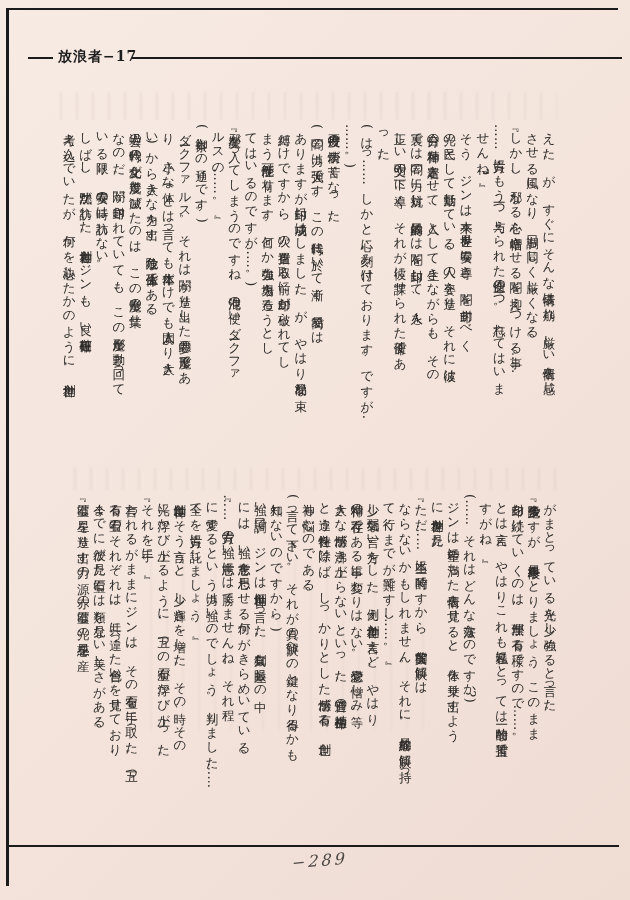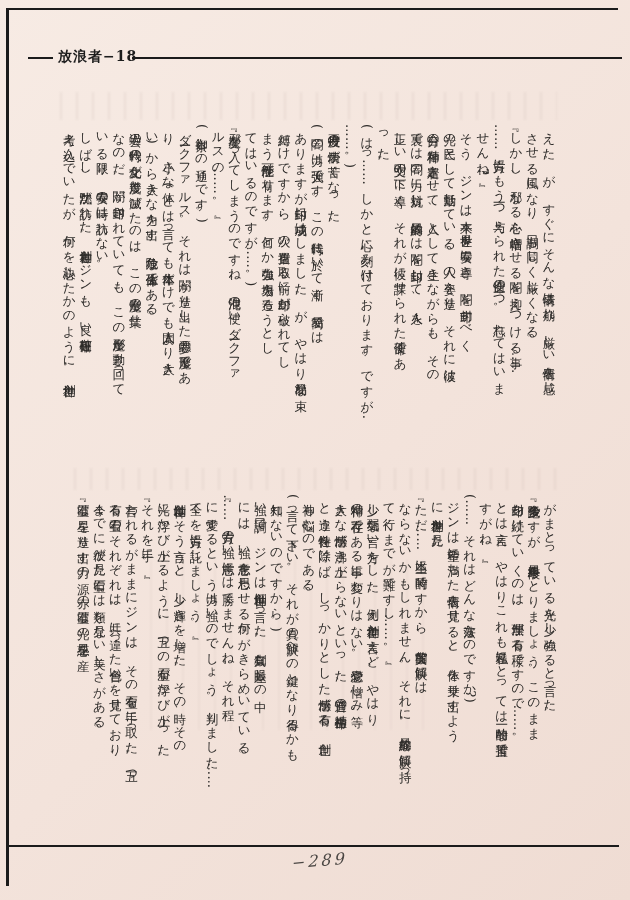--- a/index.html
+++ b/index.html
@@ -62,21 +62,21 @@
 </style>
 </head>
 <body>
 
 <div class="page">
 
   <div class="rule rule-top"></div>
   <div class="rule rule-left"></div>
 
   <div class="hdr-dash"></div>
-  <div class="hdr-title">放浪者−18</div>
+  <div class="hdr-title">放浪者−17</div>
   <div class="hdr-rule"></div>
 
   <div class="ghost ghost-a"></div>
 
   <div class="tblock top">えた。が、すぐにそんな表情は崩れ、厳しい表情を感じ
 させる風になり、口調も同じく厳しくなる。
 『しかし、邪なる心を増幅させる闇を抑えつける事……
 ……貴方にもう一つ与えられた使命の一つ。忘れてはいま
 せんね?』
 そう、ジンは本来、世界を安泰に導き、闇を封印すべく

